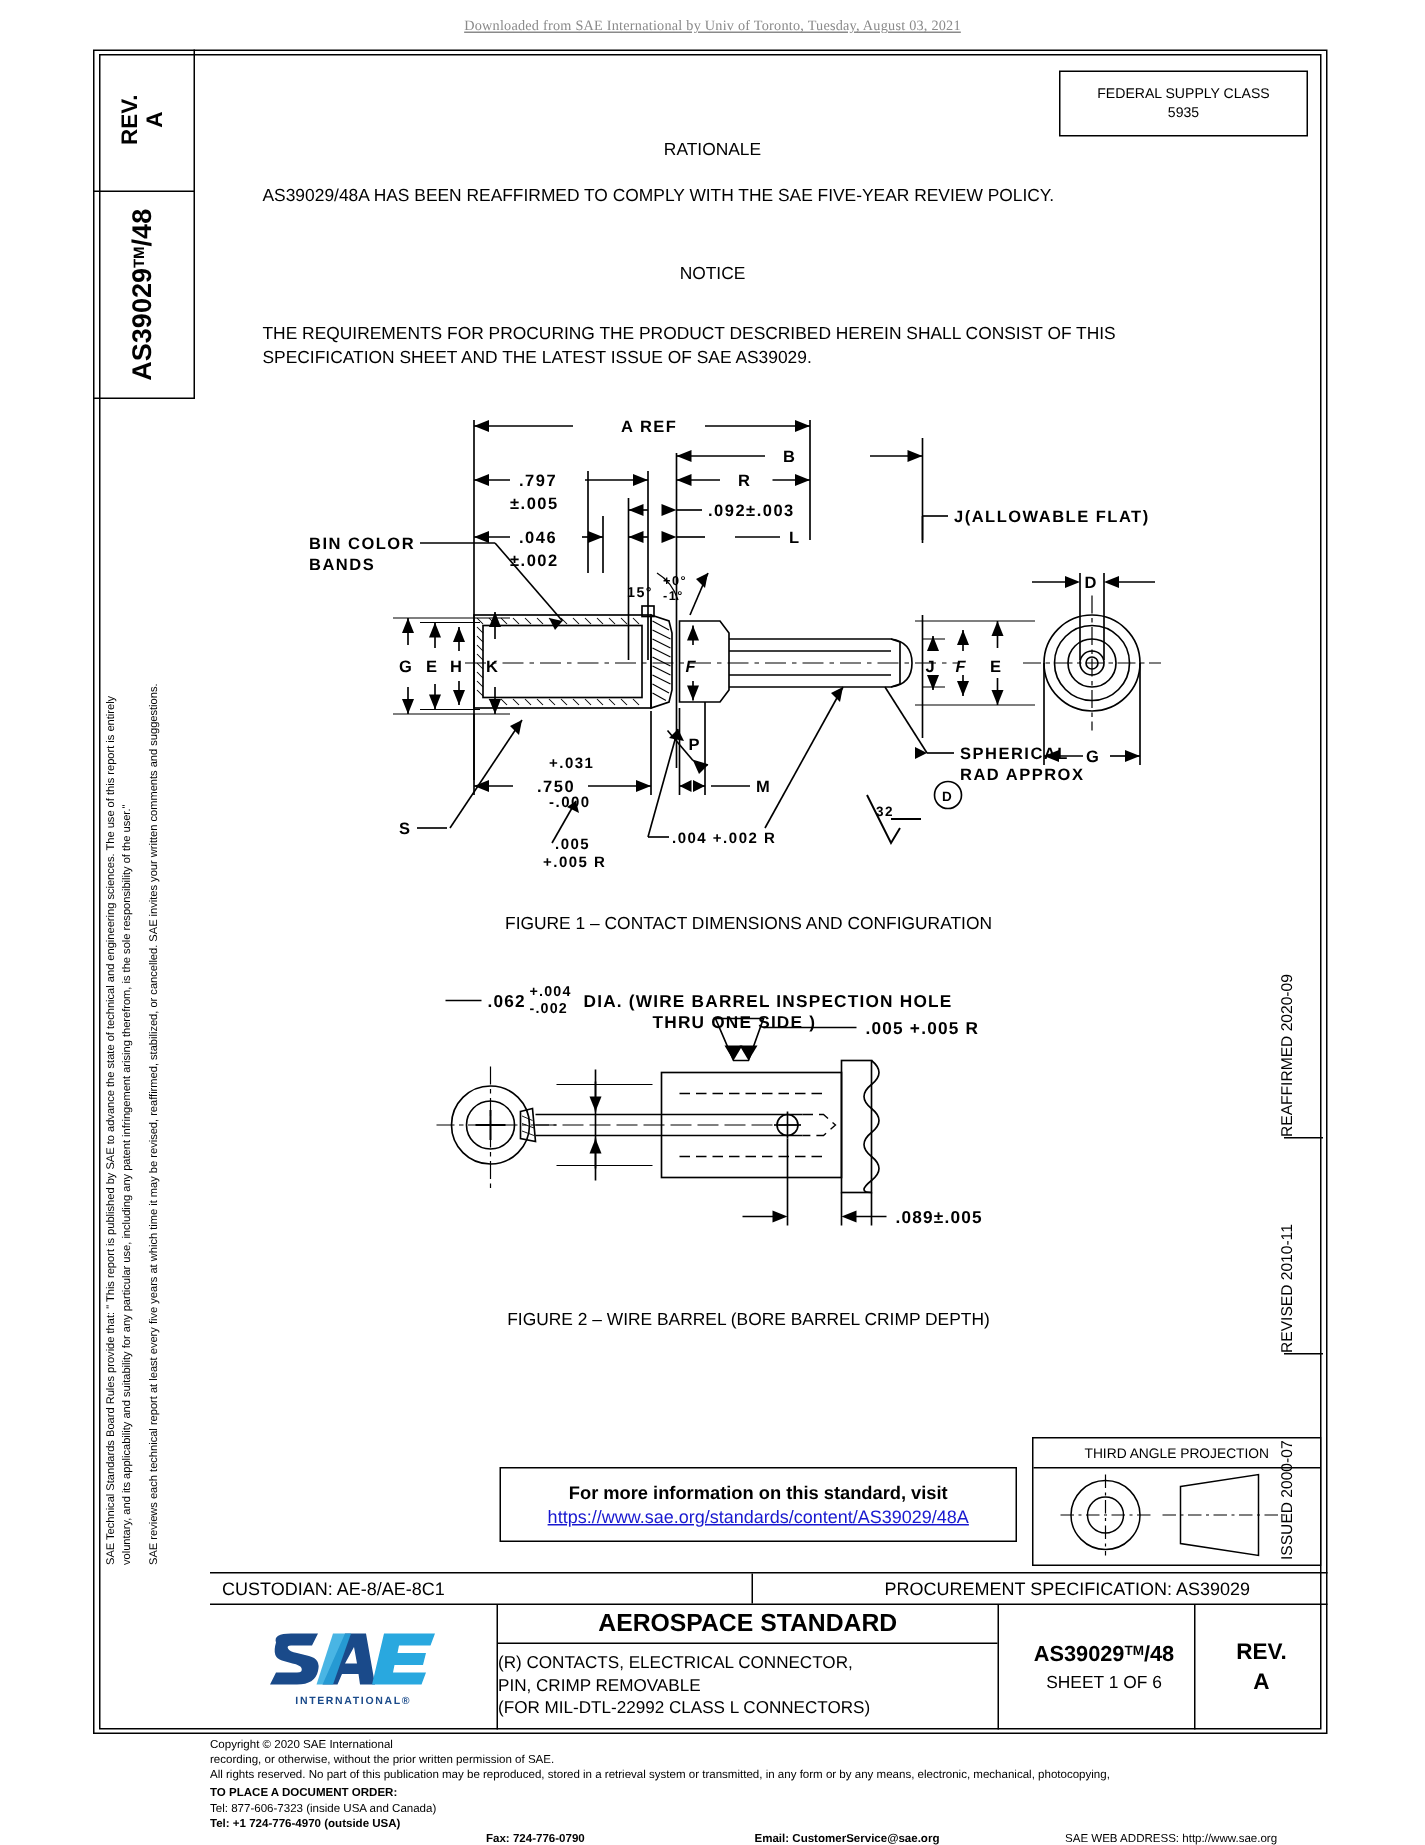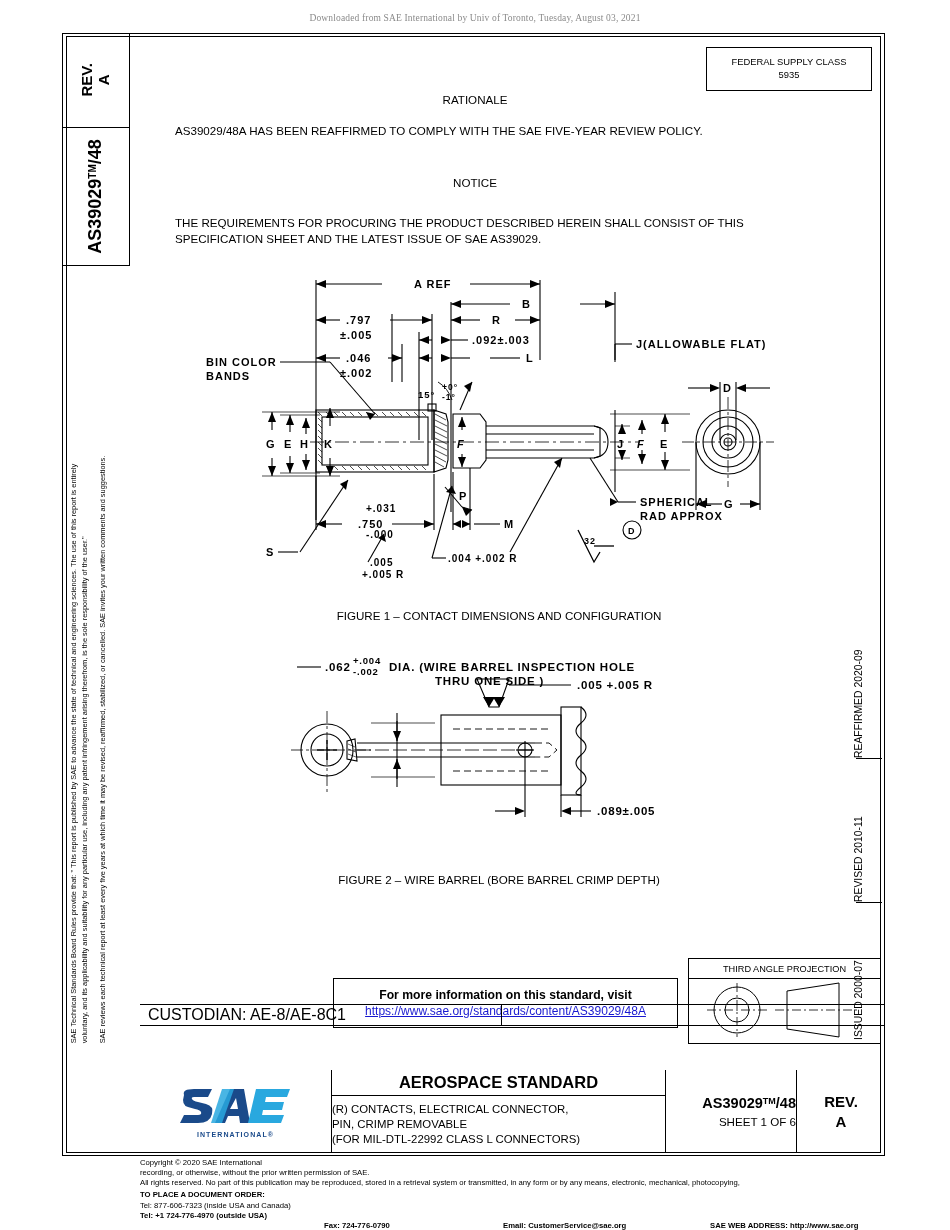--- a/index.html
+++ b/index.html
@@ -11,21 +11,21 @@
     color:#000;
     position:relative;
     overflow:hidden;
   }
 
   
   .dl-banner{
     position:absolute; top:13px; left:0; width:950px;
     text-align:center;
     font-family:"Liberation Serif", serif;
-    font-size:9.5px; color:#8a8a8a; letter-spacing:.15px;
+    font-size:9.5px; color:#8a8a8a; letter-spacing:.15px;text-decoration:underline;
   }
 
   
   .page-frame{
     position:absolute; left:62px; top:33px;
     width:823px; height:1123px;
     border:1.6px solid #000;
   }
   .inner-frame{
     position:absolute; left:66px; top:36px;
@@ -123,44 +123,44 @@
     transform-origin:left bottom; transform:rotate(-90deg);
     font-size:10.4px; white-space:nowrap;
   }
   .dates .d1{ bottom:0px; }
   .dates .d2{ bottom:138px; }
   .dates .d3{ bottom:282px; }
   .dates-div{ position:absolute; left:856px; width:26px; border-top:1.2px solid #000; }
 
   
   .cust-row{
-    position:absolute; left:140px; top:1004px; width:745px; height:22px;
+    position:absolute; left:140px; top:1048px; width:745px; height:22px;
     border-top:1.6px solid #000; border-bottom:1.6px solid #000;
-    display:flex; font-size:16px;gap:36px;
+    display:flex; font-size:12px;gap:36px;
   }
   .cust-l{ width:362px; border-right:1.2px solid #000; display:flex; align-items:center; padding-left:8px; }
   .cust-r{ flex:1; display:flex; align-items:center; justify-content:center; }
 
   
   .title-block{
     position:absolute; left:140px; top:1070px; width:745px; height:83px;
     display:flex;
   }
   .tb-logo{ width:192px; border-right:1.6px solid #000; display:flex; align-items:center; justify-content:center; }
   .tb-mid{ width:334px; border-right:1.6px solid #000; display:flex; flex-direction:column; }
   .tb-mid-top{
     height:26px; border-bottom:1.4px solid #000;
     display:flex; align-items:center; justify-content:center;
     font-size:16.5px; font-weight:bold;
   }
   .tb-mid-bot{
     flex:1; display:flex; flex-direction:column; align-items:flex-start; justify-content:center;
     font-size:11.4px; line-height:1.3; text-align:center;
   }
-  .tb-num{ width:131px; border-right:1.6px solid #000; display:flex; flex-direction:column; align-items:flex-end; justify-content:center; padding-left:10px; }
+  .tb-num{ width:131px; border-right:1.6px solid #000; display:flex; flex-direction:column; align-items:center; justify-content:center; padding-left:10px; }
   .tb-num .n1{ font-size:14.5px; font-weight:bold; }
   .tb-num .n1 .tm{ font-size:9px; vertical-align:.5em; }
   .tb-num .n2{ font-size:11.6px; margin-top:4px; }
   .tb-rev{ flex:1; display:flex; flex-direction:column; align-items:center; justify-content:center; font-size:15px; font-weight:bold; line-height:1.3; }
 
   
   .sae-logo{ width:116px; text-align:center; }
   .sae-logo svg{ display:block; }
   .sae-sub{ font-size:7px; font-weight:bold; color:#1a4a8a; letter-spacing:1.1px; margin-top:2px; }
 
@@ -168,21 +168,21 @@
   .footer{ position:absolute; left:140px; top:1158px; width:760px; font-size:7.7px; line-height:1.32; }
   .f-order{ display:flex; margin-top:2px;flex-direction:column; }
   .f-order .c1{ width:168px; font-weight:bold; }
   .f-order .c2{ width:195px; font-weight:normal; }
   .f-order .c3{ width:175px; font-weight:bold; }
   .f-order .c4{ font-weight:bold; }
   .f-order2{ display:flex; }
   .f-order2 .c1{ width:168px; }
   .f-order2 .c2{ width:195px; font-weight:bold;padding-left:16px; }
   .f-order2 .c3{ width:175px; font-weight:bold; }
-  .f-order2 .c4{ font-weight:bold;padding-left:32px; }
+  .f-order2 .c4{ font-weight:normal;padding-left:32px; }
 
   text{ font-family:"Liberation Sans", sans-serif; }
 </style>
 </head>
 <body>
 
 <div class="dl-banner">Downloaded from SAE International by Univ of Toronto, Tuesday, August 03, 2021</div>
 
 <div class="page-frame"></div>
 <div class="inner-frame"></div>
@@ -599,20 +599,21 @@
 <div class="dates">
   <span class="d1">ISSUED 2000-07</span>
   <span class="d2">REVISED 2010-11</span>
   <span class="d3">REAFFIRMED 2020-09</span>
 </div>
 <div class="dates-div" style="top:758px"></div>
 <div class="dates-div" style="top:902px"></div>
 
 <div class="cust-row">
   <div class="cust-l">CUSTODIAN: AE-8/AE-8C1</div>
+  <div class="cust-r">PROCUREMENT SPECIFICATION: AS39029</div>
 </div>
 
 <div class="title-block">
   <div class="tb-logo">
     <div class="sae-logo">
       <svg width="116" height="44" viewBox="0 0 116 44">
         <g fill="#1a4a8a">
           <path d="M6 10 Q4 4 16 4 L34 4 L30 12 L16 12 Q13 12 14 14 Q15 16 20 17 L28 19 Q36 21 34 29 Q32 38 20 38 L2 38 L6 30 L20 30 Q24 30 23 27 Q22 25 17 24 L10 22 Q3 20 6 10 Z"></path>
           <path d="M52 4 L66 4 L72 38 L62 38 L61 31 L50 31 L47 38 L37 38 Z M52 24 L60 24 L58 13 Z"></path>
         </g>

